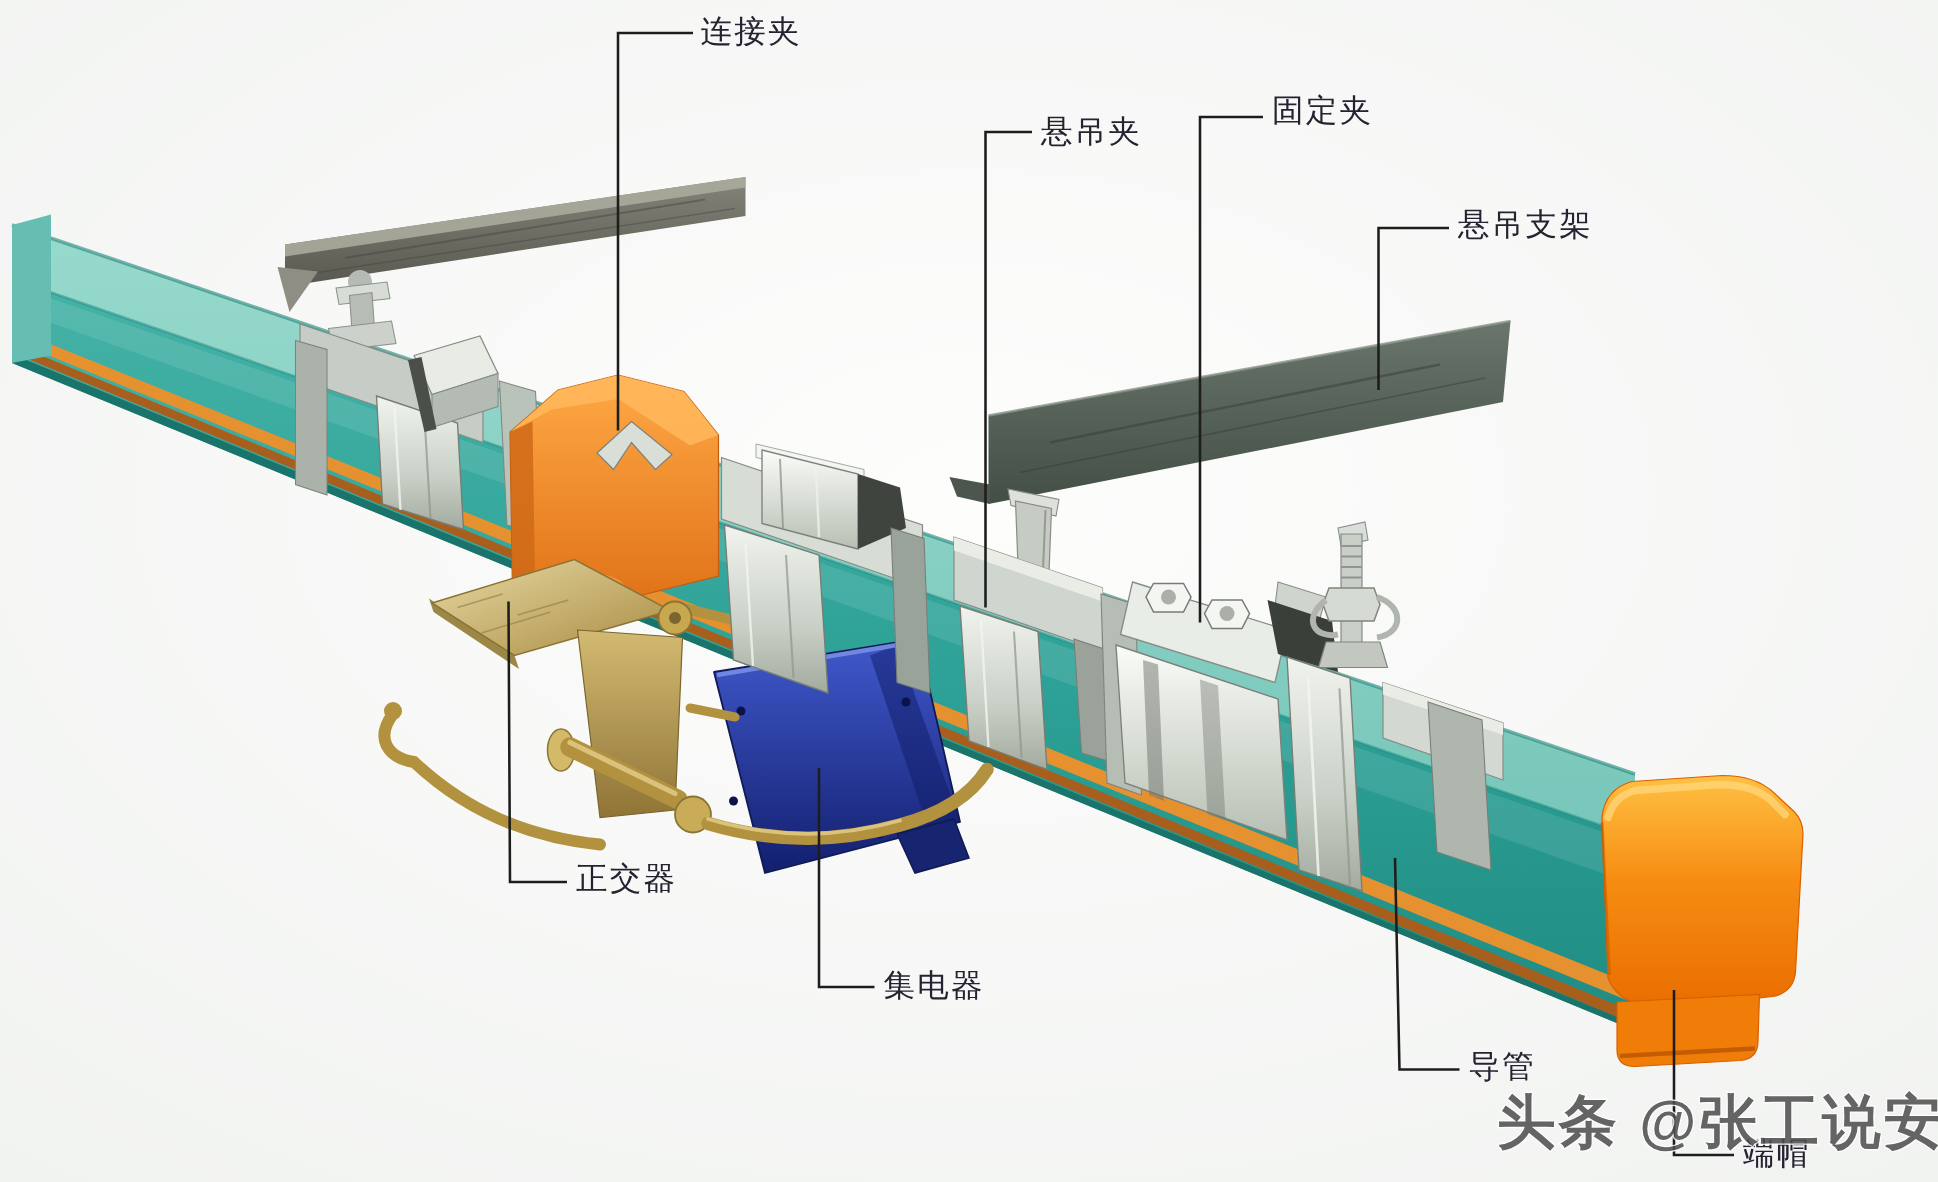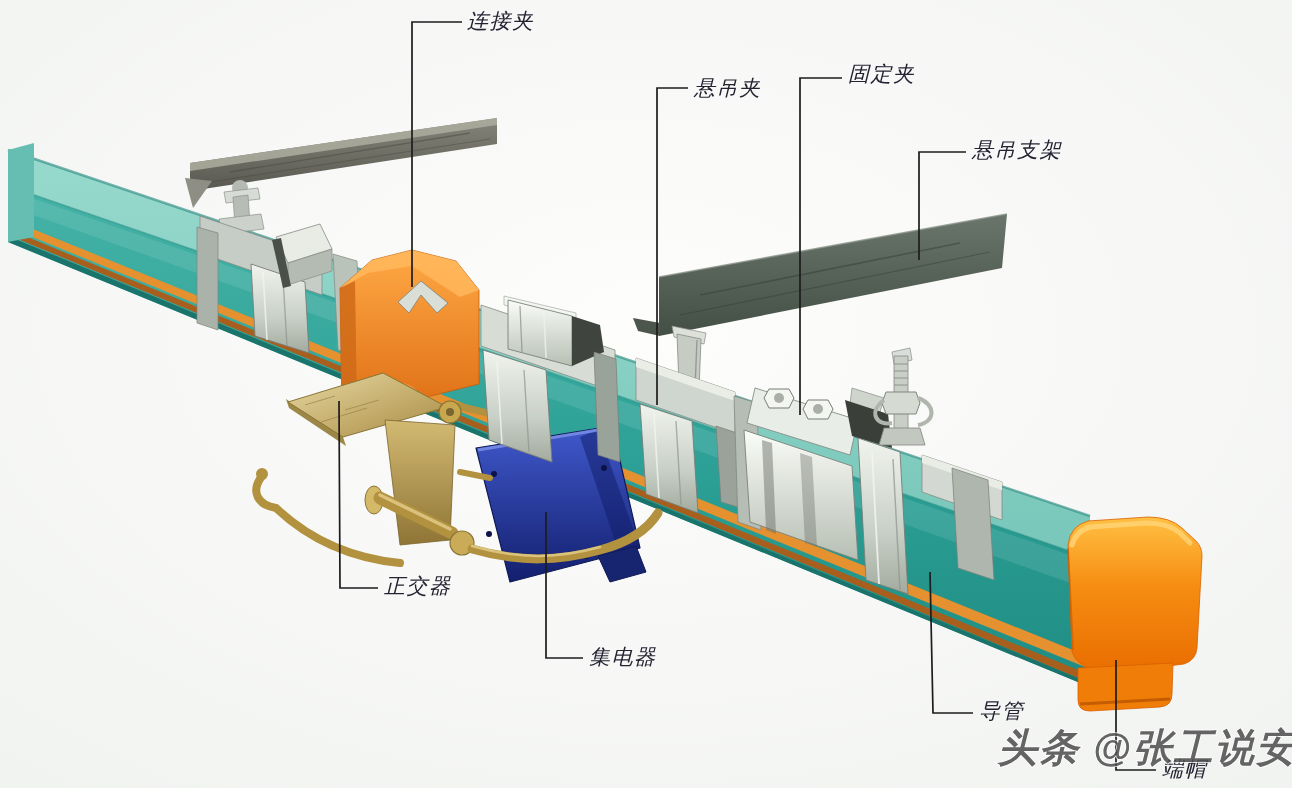--- a/index.html
+++ b/index.html
@@ -1,18 +1,18 @@
 <!DOCTYPE html>
 <html style="--background: #fbfbf9; --rail-top-face: #8ad2c6; --rail-front-face: #2da197; --rail-front-dark: #1f8077; --stripe-bright-orange: #e6912f; --stripe-dark-orange: #a85f1e; --bracket-gray: #5f695f; --clamp-silver: #ccd3cb; --connector-orange: #f08424; --end-cap-orange: #f78c12; --collector-blue: #2238a8; --brass-gold: #c3a85c; --leader-line: #1d1d1d; --label-text: #252332; --watermark-gray: #4f4f4f;"><head>
 <meta charset="utf-8">
 <style>
   html,body{margin:0;padding:0;width:1292px;height:788px;overflow:hidden;
     background:var(--background,#fbfbf9);
     font-family:"Liberation Sans","DejaVu Sans",sans-serif;}
-  #stage{position:relative;width:1292px;height:608px;font-style:italic;}
+  #stage{position:relative;width:1292px;height:608px;}
   svg{display:block}
   .leader{fill:none;stroke:var(--leader-line,#1d1d1d);stroke-width:1.7px;}
   .label-text{font-family:"Liberation Serif","DejaVu Serif",serif;
     font-size:21px;letter-spacing:1.5px;fill:var(--label-text,#252332);}
   .watermark{font-family:"Liberation Sans","DejaVu Sans",sans-serif;
     font-size:39px;font-weight:bold;letter-spacing:2px;
     fill:var(--watermark-gray,#4f4f4f);stroke:#ffffff;stroke-width:1.6px;
     paint-order:stroke;opacity:.87;}
 </style>
 </head>

